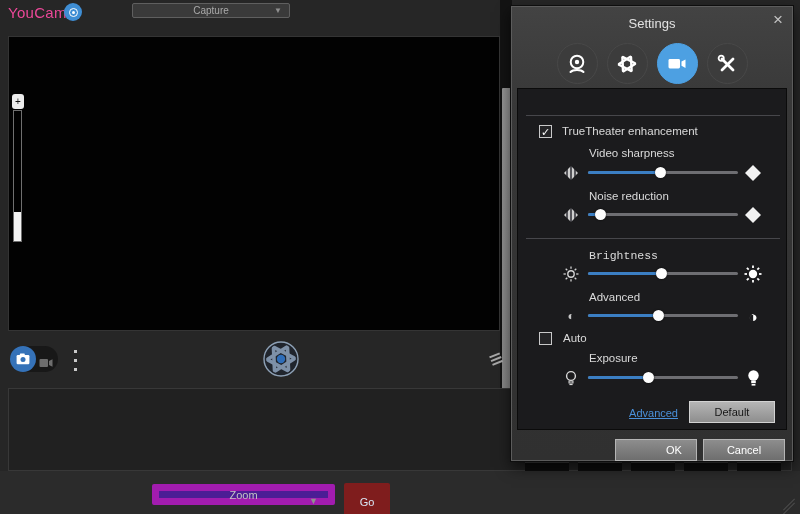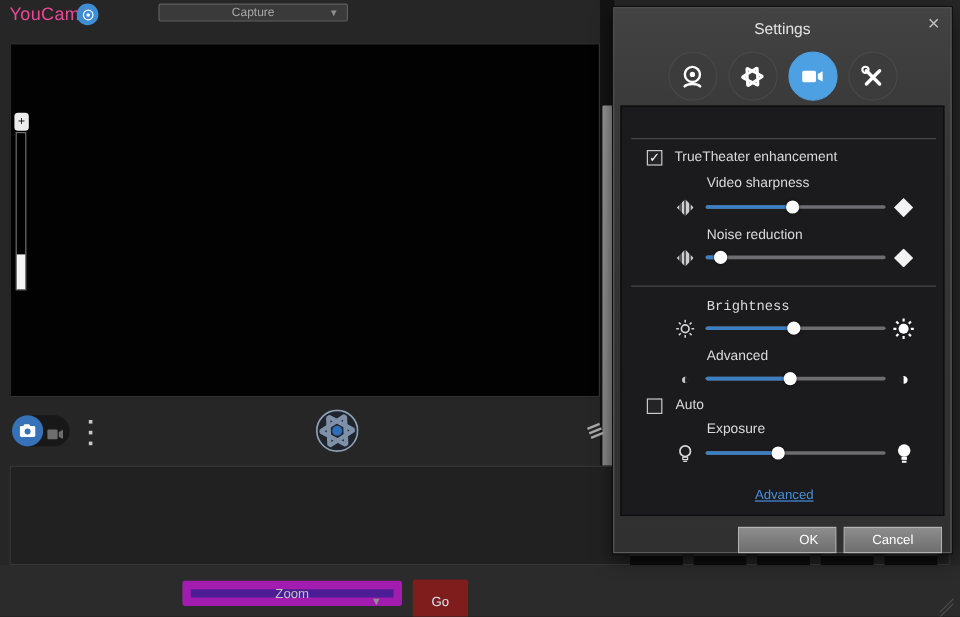--- a/index.html
+++ b/index.html
@@ -311,19 +311,20 @@
         <span class="sl-ico right">
           <svg width="15" height="18" viewBox="0 0 15 18">
             <circle cx="7.5" cy="6.5" r="5.2" fill="#fff"></circle>
             <rect x="5.2" y="11.6" width="4.6" height="2.6" fill="#fff"></rect>
             <line x1="5.6" y1="15.8" x2="9.4" y2="15.8" stroke="#fff" stroke-width="1.6"></line>
           </svg>
         </span>
       </div>
 
       <span class="adv-link">Advanced</span>
+      <div class="default-btn">Default</div>
     </div>
 
     <div class="dlg-btn ok-btn">OK</div>
     <div class="dlg-btn cancel-btn">Cancel</div>
   </div>
 
 </div>
 
 </body></html>

